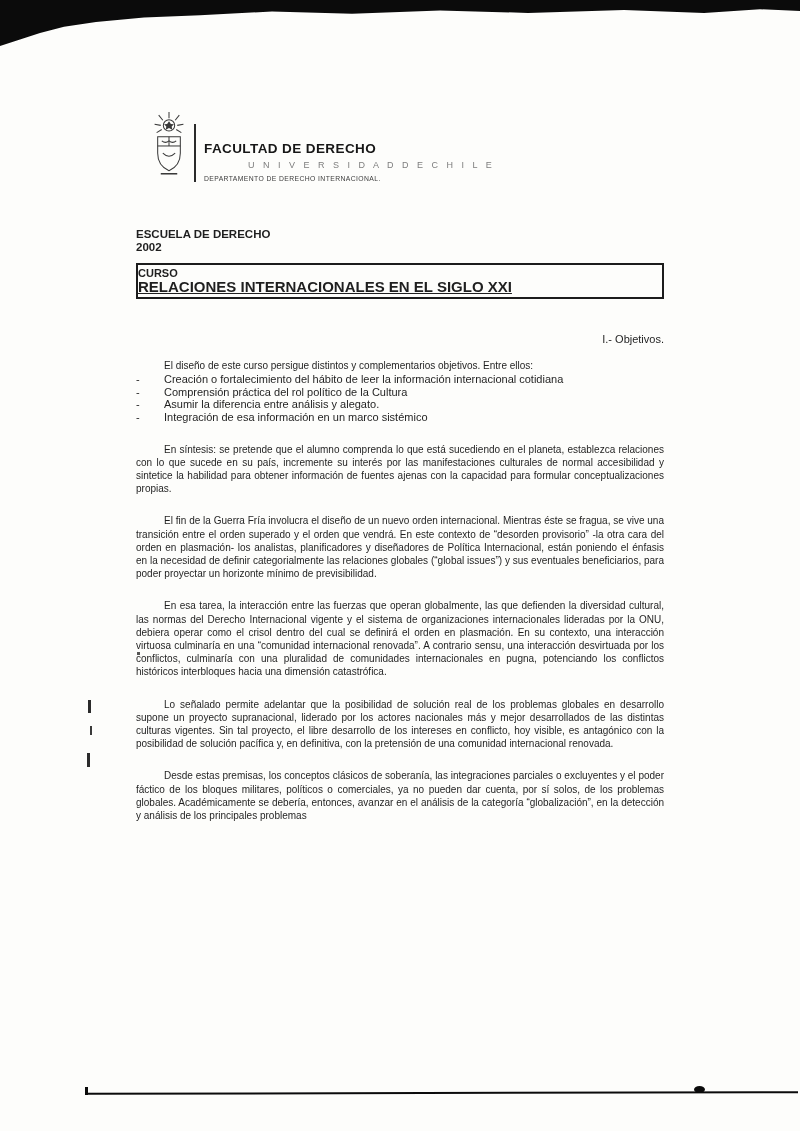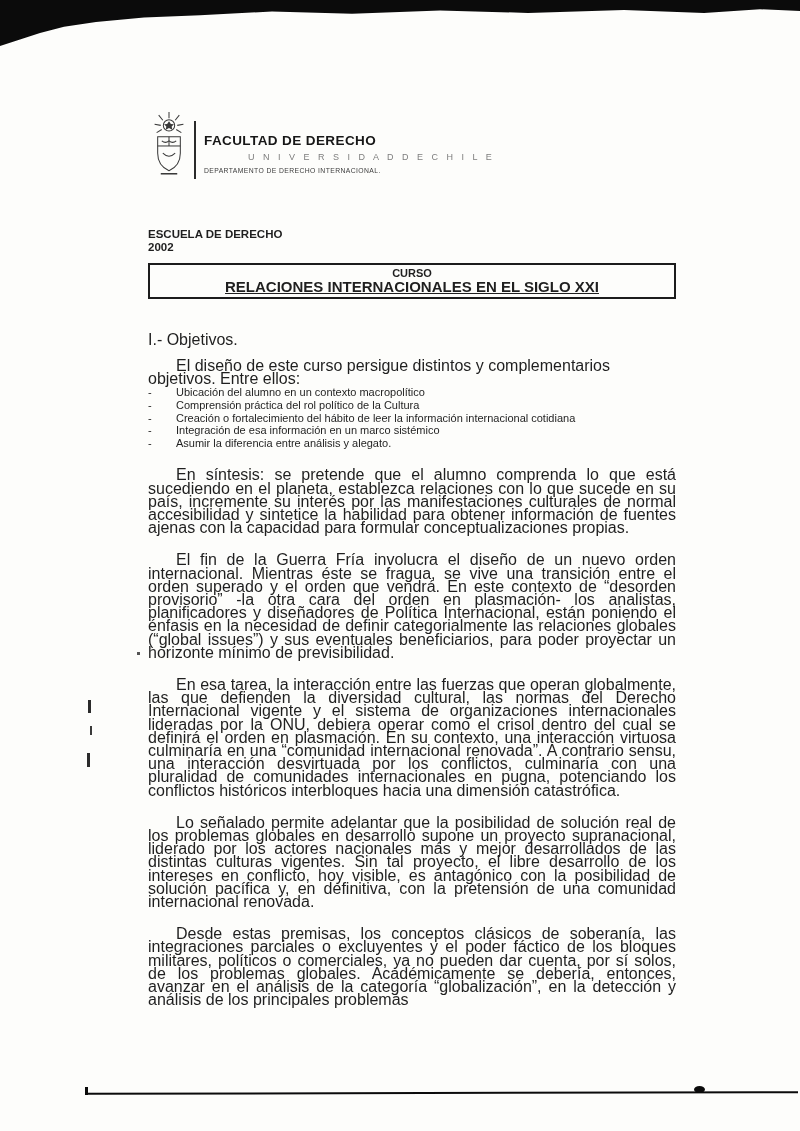--- a/index.html
+++ b/index.html
@@ -17,41 +17,41 @@
   }
   .artifact-bottom-line { left:85px; top:1092px; width:713px; height:2px; transform:rotate(-0.12deg); }
   .artifact-bottom-tick { left:85px; top:1087px; width:3px; height:8px; }
   .artifact-bottom-blob { left:694px; top:1086px; width:11px; height:7px; border-radius:50%; }
   .artifact-edge-1 { left:88px; top:700px; width:3px; height:13px; background:#2b2b2b; }
   .artifact-edge-2 { left:90px; top:726px; width:2px; height:9px; background:#3a3a3a; }
   .artifact-edge-3 { left:87px; top:753px; width:3px; height:14px; background:#2b2b2b; }
   .artifact-dot { left:137px; top:652px; width:3px; height:3px; background:#555; }
 
   
-  .letterhead { position:absolute; left:148px; top:112px; display:flex; align-items:center; }
+  .letterhead { position:absolute; left:148px; top:112px; display:flex; align-items:flex-end; }
   .crest { width:42px; height:70px; flex:0 0 42px; }
   .lh-divider { width:2px; height:58px; background:#2a2a2a; margin:6px 8px 0 4px; }
   .lh-text { padding-top:13px; }
   .lh-faculty { font-size:13.5px; font-weight:bold; letter-spacing:0.4px; color:#171717; }
   .lh-university { font-size:9px; letter-spacing:3px; color:#7d7d7d; margin-top:4px;padding-left:44px; }
   .lh-department { font-size:6.8px; letter-spacing:0.4px; color:#3c3c3c; margin-top:5px; }
 
   
-  .doc { position:absolute; left:148px; top:228px; width:528px; }
+  .doc { position:absolute; left:136px; top:228px; width:528px; }
   .school-name, .school-year { font-size:11.5px; font-weight:bold; line-height:13px; }
   .course-box {
-    border:2px solid #1c1c1c; margin-top:9px; padding:2px 0 4px; text-align:center;
+    border:2px solid #1c1c1c; margin-top:9px; padding:2px 0 4px; text-align:left;
   }
   .course-label { font-size:11px; font-weight:bold; line-height:13px; }
   .course-title { font-size:15px; font-weight:bold; line-height:13px; text-decoration:underline; }
 
-  .section-title { margin:34px 0 0; font-size:16px; line-height:13px; }
+  .section-title { margin:34px 0 0; font-size:11px; line-height:13px;text-align:right; }
   .section-title.second { margin-top:21px; }
   .para {
-    margin:19px 0 0; font-size:16px; line-height:13.2px;
+    margin:19px 0 0; font-size:10px; line-height:13.2px;
     text-align:justify; text-indent:28px;
   }
   .para.intro { text-align:left; margin-top:13px; }
 
   .obj-list { list-style:none; margin:1px 0 0; padding:0; font-size:11px; line-height:12.6px; }
   .obj-list li { display:flex; }
   .obj-list li::before { content:"-"; flex:0 0 28px; }
 </style>
 </head>
 <body>
@@ -105,33 +105,30 @@
       <div class="course-label">CURSO</div>
       <div class="course-title">RELACIONES INTERNACIONALES EN EL SIGLO XXI</div>
     </div>
 
     <p class="section-title">I.- Objetivos.</p>
 
     <p class="para intro">El diseño de este curso persigue distintos y complementarios objetivos. Entre ellos:</p>
 
     <ul class="obj-list">
       <li>
-          <span>Ubicación del alumno en un contexto macropolítico</span>
+          <span>Creación o fortalecimiento del hábito de leer la información internacional cotidiana</span>
         </li>
       <li>
           <span>Comprensión práctica del rol político de la Cultura</span>
         </li>
       <li>
-          <span>Creación o fortalecimiento del hábito de leer la información internacional cotidiana</span>
+          <span>Asumir la diferencia entre análisis y alegato.</span>
         </li>
       <li>
           <span>Integración de esa información en un marco sistémico</span>
-        </li>
-      <li>
-          <span>Asumir la diferencia entre análisis y alegato.</span>
         </li>
     </ul>
 
     <p class="para">En síntesis: se pretende que el alumno comprenda lo que está sucediendo en el planeta, establezca relaciones con lo que sucede en su país, incremente su interés por las manifestaciones culturales de normal accesibilidad y sintetice la habilidad para obtener información de fuentes ajenas con la capacidad para formular conceptualizaciones propias.</p>
 
 
     <p class="para">El fin de la Guerra Fría involucra el diseño de un nuevo orden internacional. Mientras éste se fragua, se vive una transición entre el orden superado y el orden que vendrá. En este contexto de “desorden provisorio” -la otra cara del orden en plasmación- los analistas, planificadores y diseñadores de Política Internacional, están poniendo el énfasis en la necesidad de definir categorialmente las relaciones globales (“global issues”) y sus eventuales beneficiarios, para poder proyectar un horizonte mínimo de previsibilidad.</p>
     <p class="para">En esa tarea, la interacción entre las fuerzas que operan globalmente, las que defienden la diversidad cultural, las normas del Derecho Internacional vigente y el sistema de organizaciones internacionales lideradas por la ONU, debiera operar como el crisol dentro del cual se definirá el orden en plasmación. En su contexto, una interacción virtuosa culminaría en una “comunidad internacional renovada”. A contrario sensu, una interacción desvirtuada por los conflictos, culminaría con una pluralidad de comunidades internacionales en pugna, potenciando los conflictos históricos interbloques hacia una dimensión catastrófica.</p>
     <p class="para">Lo señalado permite adelantar que la posibilidad de solución real de los problemas globales en desarrollo supone un proyecto supranacional, liderado por los actores nacionales más y mejor desarrollados de las distintas culturas vigentes. Sin tal proyecto, el libre desarrollo de los intereses en conflicto, hoy visible, es antagónico con la posibilidad de solución pacífica y, en definitiva, con la pretensión de una comunidad internacional renovada.</p>
     <p class="para">Desde estas premisas, los conceptos clásicos de soberanía, las integraciones parciales o excluyentes y el poder fáctico de los bloques militares, políticos o comerciales, ya no pueden dar cuenta, por sí solos, de los problemas globales. Académicamente se debería, entonces, avanzar en el análisis de la categoría “globalización”, en la detección y análisis de los principales problemas</p>

